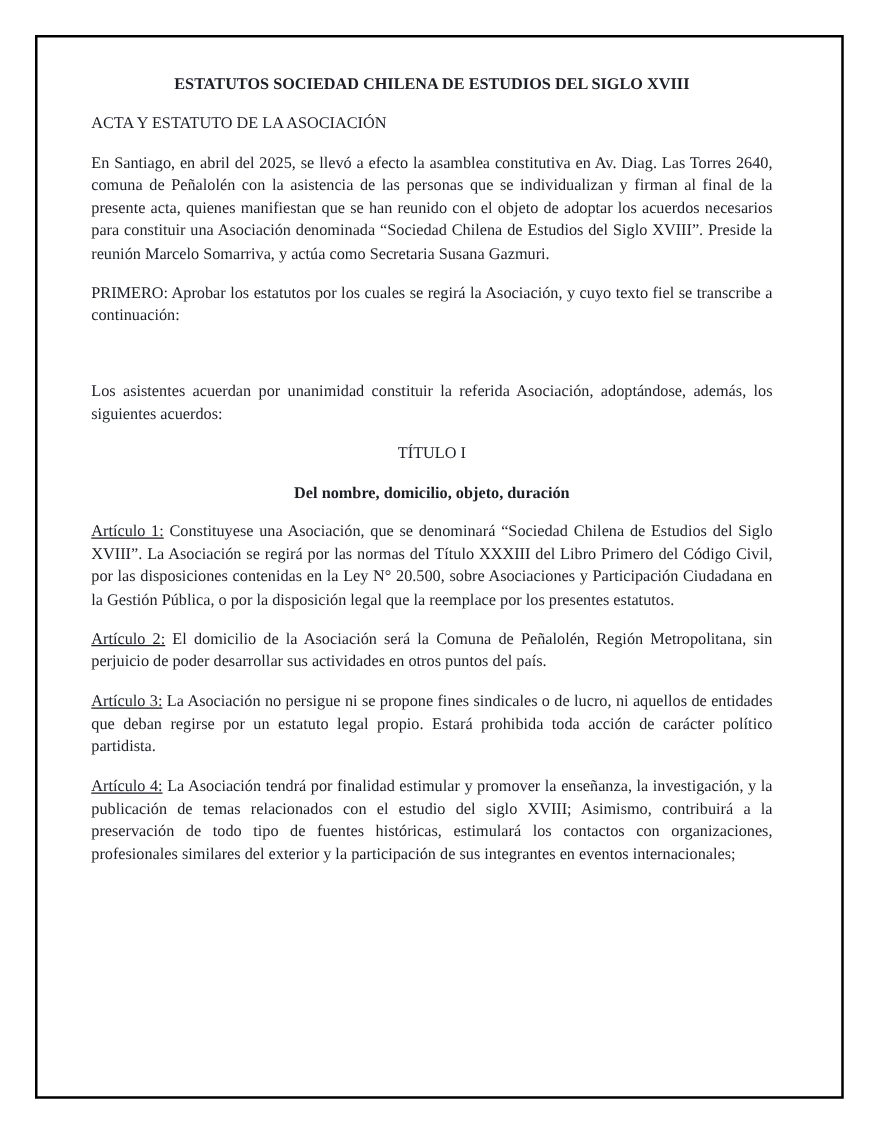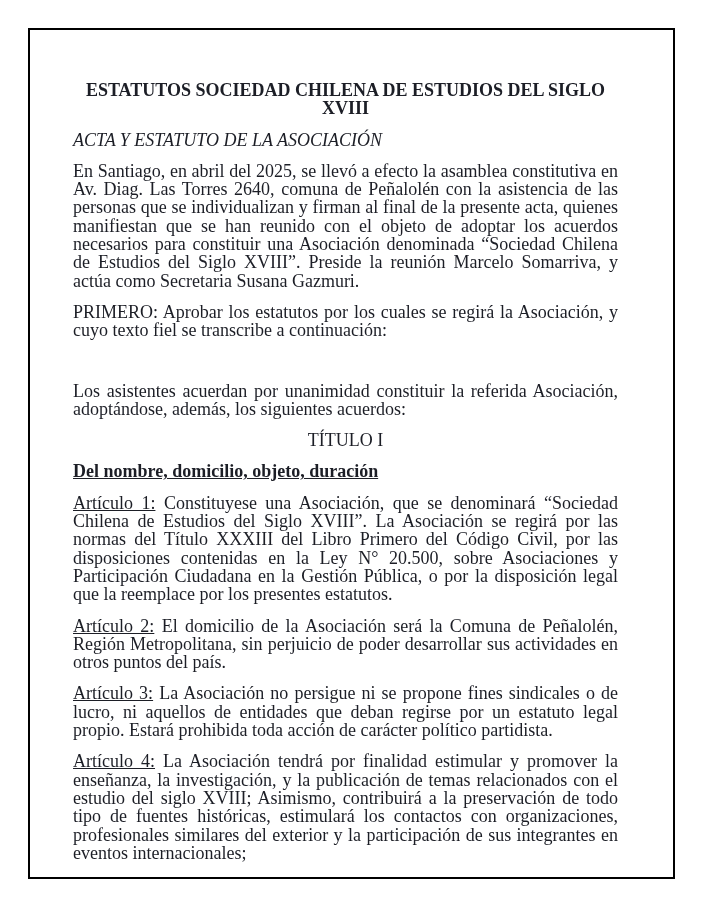--- a/index.html
+++ b/index.html
@@ -18,56 +18,54 @@
     left: 28px;
     top: 28px;
     width: 647px;
     height: 851px;
     box-sizing: border-box;
     border: 2px solid var(--border, #000000);
     background: var(--page-bg, #ffffff);
     overflow: hidden;
   }
   .content {
-    padding: 51px 55px 0 43px;
-    font-size: 18px;
+    padding: 28px 55px 0 43px;
+    font-size: 13px;
     line-height: 18.3px;
     color: var(--text, #1c1e26);
   }
   .content p {
     margin: 0 0 13px 0;
   }
   .doc-title {
     text-align: center;
     font-weight: bold;
     margin: 0 0 48px 0;
   }
   .act-heading {
     margin: 0 0 18px 0;
-    font-style: italic;
   }
   .society-name {
     margin: 0 0 15px 0;
   }
   .para {
     text-align: justify;
   }
   .para-last-intro {
     margin-bottom: 42px !important;
   }
   .titulo-heading {
     text-align: center;
     font-weight: normal;
     margin: 0 0 17px 0;
   }
   .titulo-subheading {
-    text-align: left;
+    text-align: center;
     font-weight: bold;
     margin: 0 0 13px 0;
-    text-decoration: underline;
   }
   .article {
     text-align: justify;
   }
   .article-label {
     text-decoration: underline;
     margin-top: 40px;
   }
 </style>
 </head>

